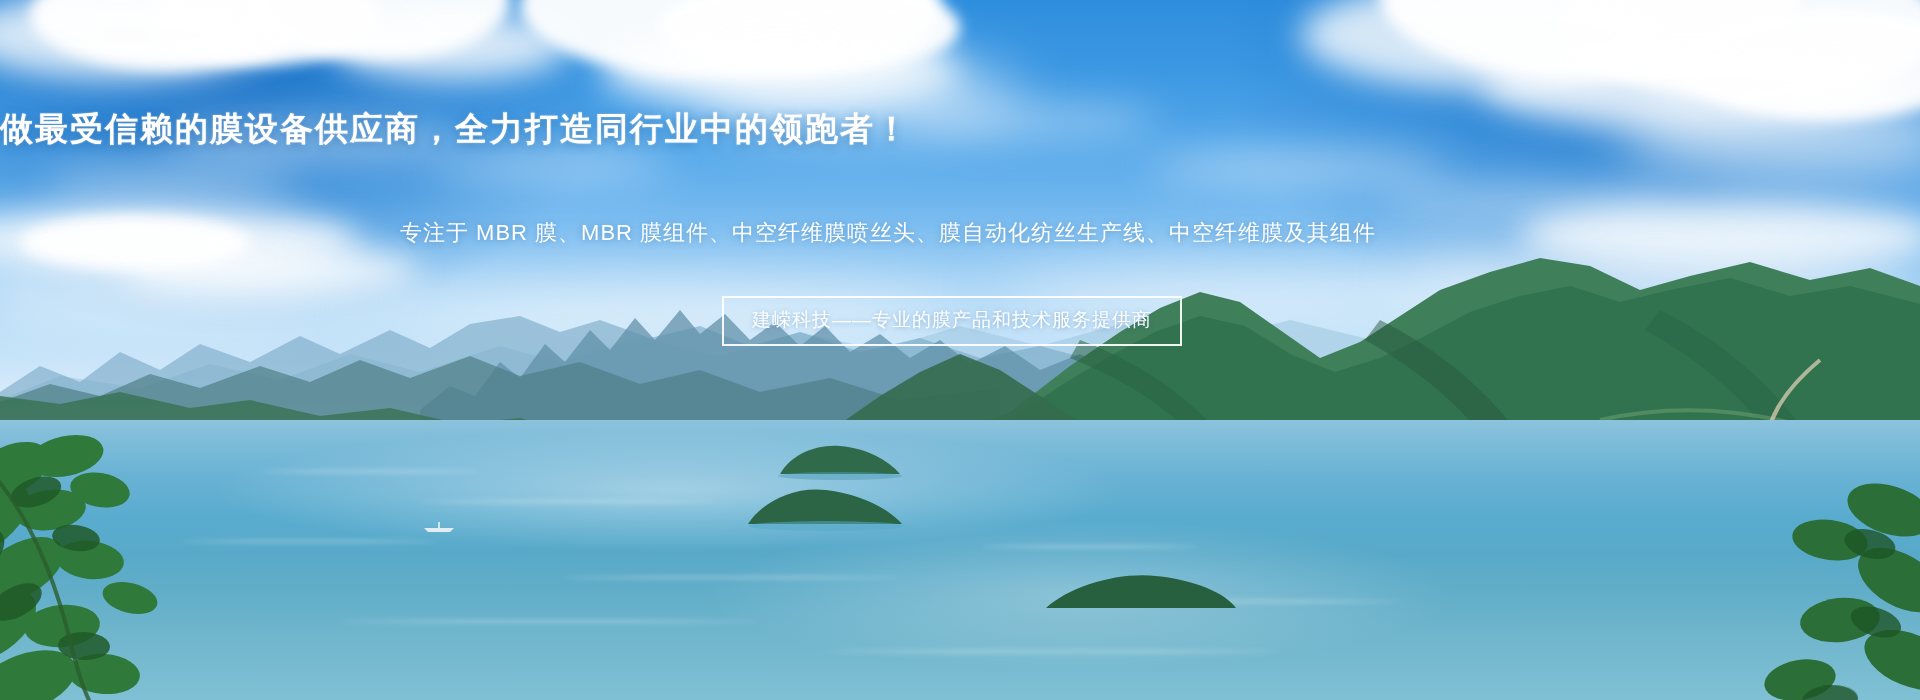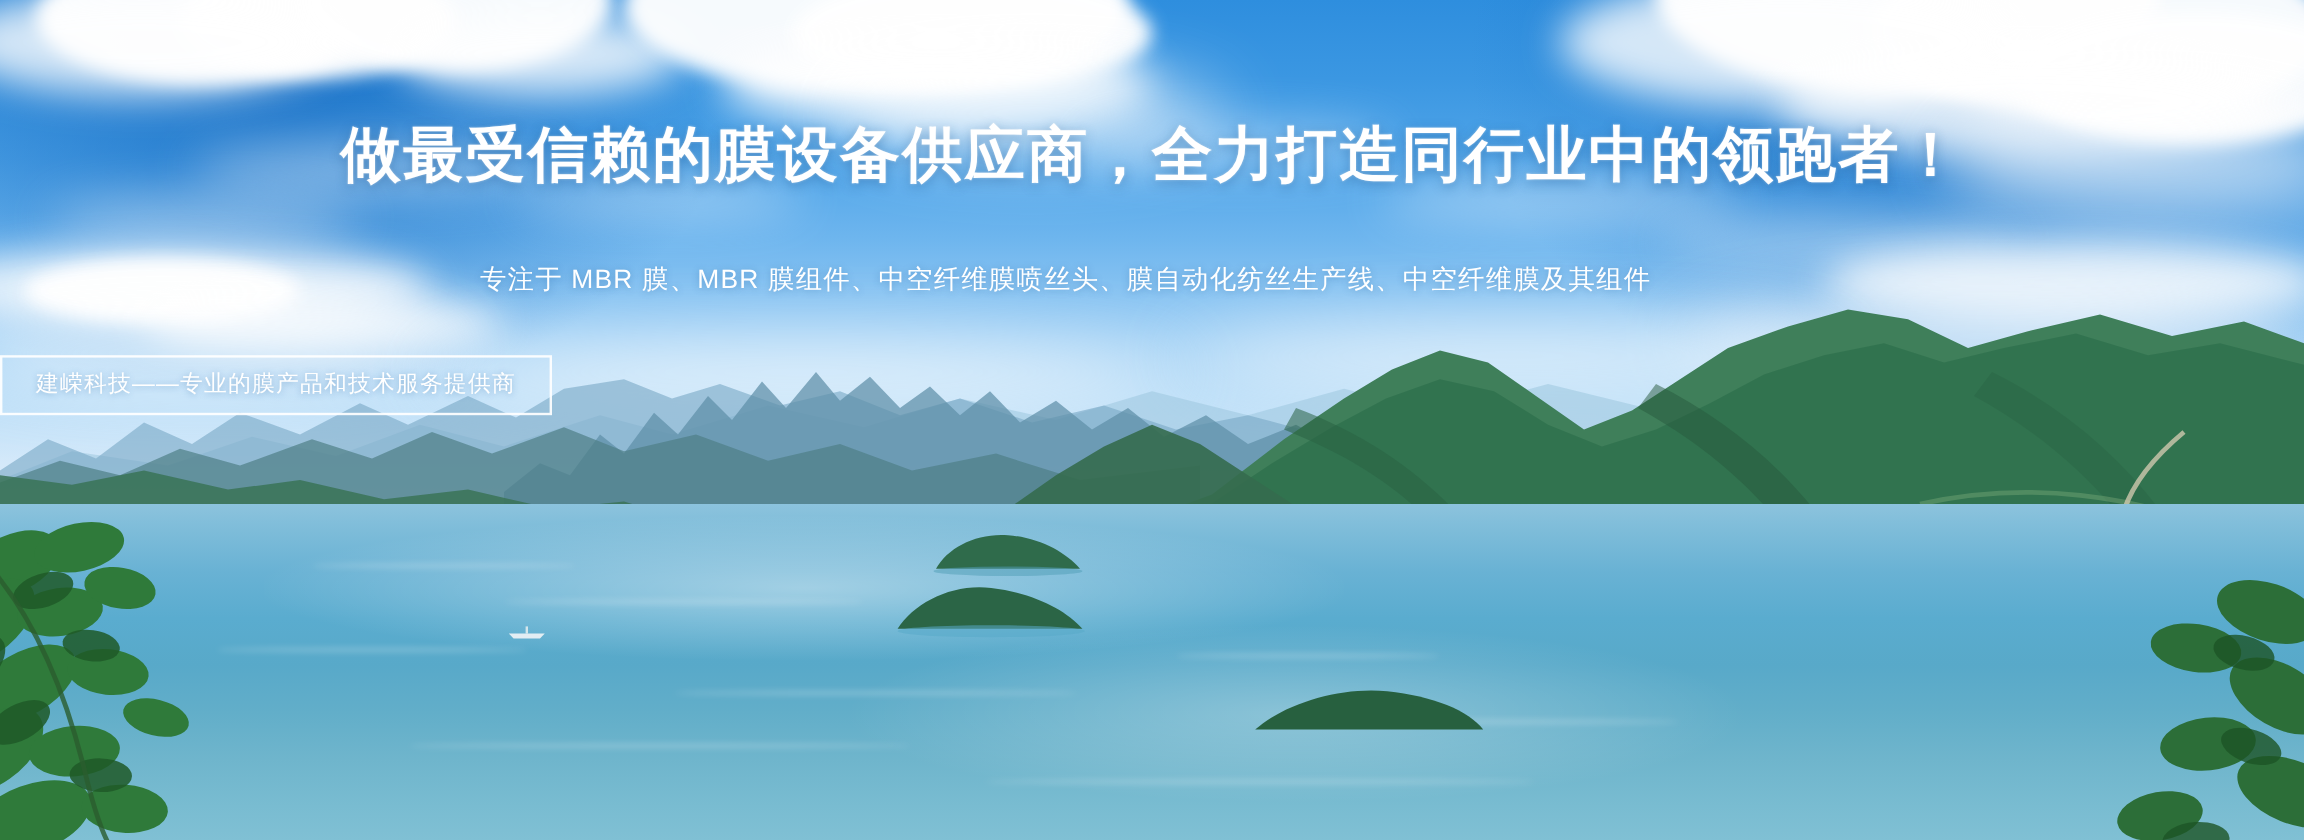--- a/index.html
+++ b/index.html
@@ -72,42 +72,41 @@
   }
   .ripple{
     position:absolute;background:rgba(255,255,255,.30);border-radius:50%;
     filter:blur(2.5px);height:3px;
   }
 
   
   .overlay{position:absolute;left:0;top:0;width:1920px;height:700px;}
   .headline{
     position:absolute;left:0;top:100px;width:1920px;
-    text-align:center;
     color:#ffffff;
-    font-size:50px;
+    font-size:33px;
     font-weight:bold;
     letter-spacing:2px;
     line-height:58px;
     text-shadow:0 2px 10px rgba(30,90,150,.45), 0 0 2px rgba(255,255,255,.6);
     white-space:nowrap;
   }
   .subline{
     position:absolute;left:0;top:218px;width:1776px;
     text-align:center;
     color:#ffffff;
     font-size:22px;
     letter-spacing:1px;
     line-height:30px;
     text-shadow:0 1px 6px rgba(40,100,160,.42);
     white-space:nowrap;
   }
   .tagwrap{
     position:absolute;left:0;top:296px;width:1904px;
-    display:flex;justify-content:flex-start;
+    display:flex;justify-content:center;
   }
   .tagbox{
     border:2px solid rgba(255,255,255,.92);
     padding:9px 28px 11px;
     color:#ffffff;
     font-size:19px;
     letter-spacing:1px;
     white-space:nowrap;
     text-shadow:0 1px 5px rgba(40,100,160,.40);
   }

